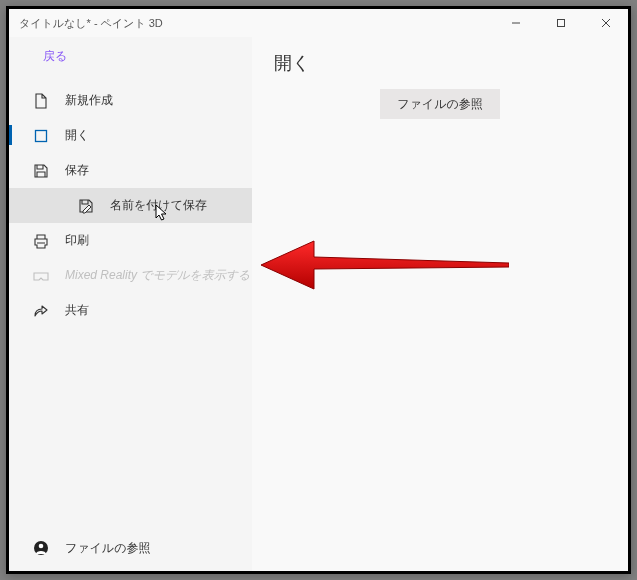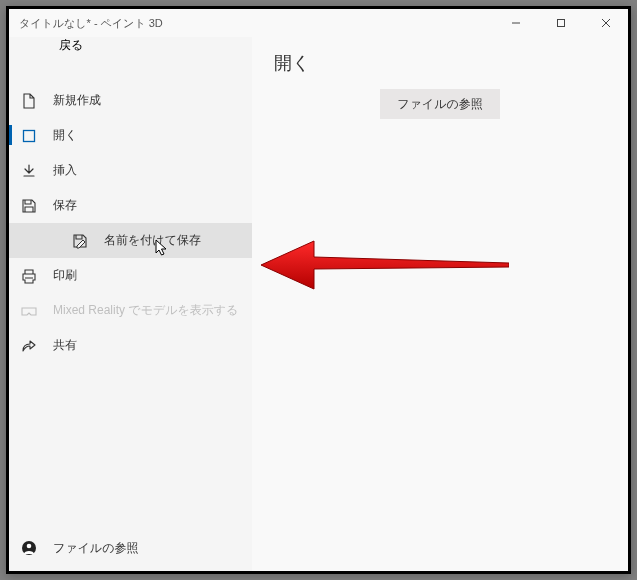--- a/index.html
+++ b/index.html
@@ -38,42 +38,42 @@
 
 .sidebar {
   width: 243px;
   background: #f5f5f5;
   display: flex;
   flex-direction: column;
   font-size: 12px;
 }
 .back-row {
   height: 38px;
-  display: flex; align-items: flex-start;
-  padding-left: 36px; gap: 14px;
-  color: #000000;
+  display: flex; align-items: center;
+  padding-left: 20px; gap: 14px;
+  color: #8b5cf6;
 }
 .menu-list { padding-top: 8px; }
 .menu-item {
   height: 35px;
   display: flex; align-items: center;
-  padding-left: 12px;
+  padding-left: 24px;
   gap: 16px;
   color: #333;
   position: relative;
 }
 .menu-item.selected::before {
   content: "";
   position: absolute;
   left: 0; top: 7px;
   width: 3px; height: 20px;
   background: #0063b1;
 }
 .menu-item.hover { background: #e1e1e1; justify-content: center; }
-.menu-item.disabled { color: #bfbfbf; }
+.menu-item.disabled { color: #bfbfbf; font-style: italic; }
 .menu-item .ico { width: 16px; height: 16px; display: flex; align-items: center; justify-content: center; }
 .menu-item .ico svg { width: 16px; height: 16px; }
 .cursor {
   position: absolute;
   left: 146px; top: 16px;
   pointer-events: none;
 }
 .spacer { flex: 1; }
 .bottom-list .menu-item { height: 34px; }
 
@@ -160,28 +160,20 @@
 
         <div class="menu-item selected">
           <span class="ico">
             <svg viewBox="0 0 16 16">
                 <rect x="2.5" y="2.5" width="11" height="11" fill="none" stroke="#0063b1" stroke-width="1.3"></rect>
               </svg>
           </span>
           <span>開く</span>
         </div>
 
-        <div class="menu-item">
-          <span class="ico">
-            <svg viewBox="0 0 16 16">
-                <path d="M8 2 V10 M4 6 L8 10 L12 6 M3 13 H13" fill="none" stroke="#333" stroke-width="1.2" stroke-linecap="round" stroke-linejoin="round"></path>
-              </svg>
-          </span>
-          <span>挿入</span>
-        </div>
 
         <div class="menu-item">
           <span class="ico">
             <svg viewBox="0 0 16 16">
                 <path d="M2 2 H11 L14 5 V14 H2 Z M4 2 V6 H10 V2 M4 9 H12 V14 H4 Z" fill="none" stroke="#333" stroke-width="1.1"></path>
               </svg>
           </span>
           <span>保存</span>
         </div>
 

